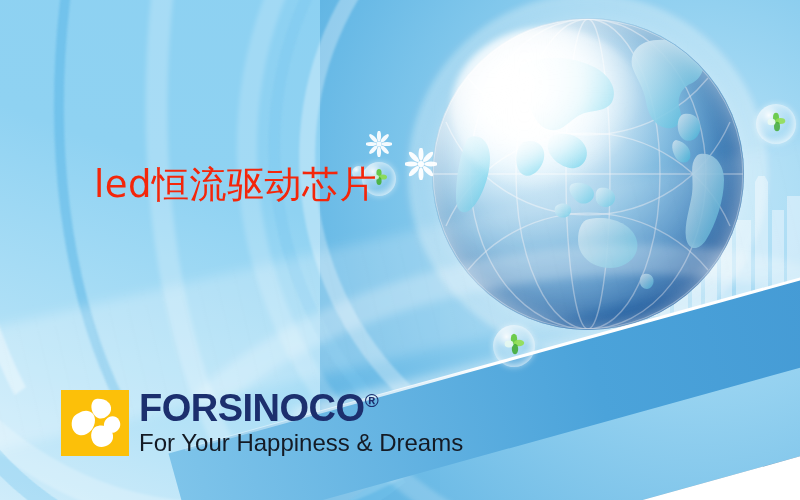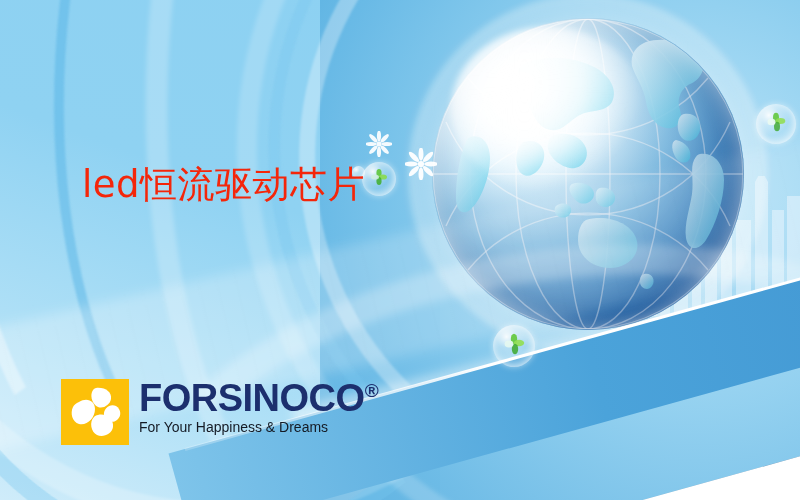--- a/index.html
+++ b/index.html
@@ -170,47 +170,47 @@
   .bubble{
     position:absolute;border-radius:50%;
     background:
       radial-gradient(circle at 32% 28%, rgba(255,255,255,.92) 0%, rgba(255,255,255,.35) 26%, rgba(255,255,255,.10) 52%, rgba(255,255,255,.28) 82%, rgba(255,255,255,.62) 100%);
     box-shadow:inset 0 0 8px rgba(255,255,255,.85), 0 0 6px rgba(255,255,255,.5);
   }
   .bubble .pw{position:absolute;left:50%;top:50%;transform:translate(-50%,-50%);}
 
   
   .headline{
-    position:absolute;left:82px;top:166px;
+    position:absolute;left:94px;top:166px;
     color:#f4260a;
     font-family:"DejaVu Sans","Liberation Sans",sans-serif;
     font-size:37px;line-height:1.0;
     letter-spacing:.5px;
     white-space:nowrap;
   }
   .headline .l1{display:block;}
   .headline .l2{display:block;margin-top:28px;margin-left:12px;}
 
   
-  .logo{position:absolute;left:61px;top:379px;display:flex;align-items:flex-start;}
+  .logo{position:absolute;left:61px;top:389px;display:flex;align-items:flex-end;}
   .logo-mark{
     width:68px;height:66px;background:#fcc009;flex:0 0 auto;
     position:relative;
   }
   .logo-mark svg{position:absolute;left:6px;top:6px;}
   .logo-text{margin-left:10px;}
   .logo-name{
     color:#1c2f6e;font-weight:bold;font-size:38px;line-height:1;
     letter-spacing:-0.5px;
     font-family:"Liberation Sans",sans-serif;
     white-space:nowrap;
   }
   .logo-name .reg{font-size:19px;vertical-align:super;letter-spacing:0;}
   .logo-tag{
-    color:#141a24;font-size:14px;line-height:1.1;margin-top:3px;
+    color:#141a24;font-size:24px;line-height:1.1;margin-top:3px;
     font-family:"Liberation Sans",sans-serif;white-space:nowrap;
   }
 </style>
 </head>
 <body>
 
 <div id="stage">
 
   <div class="bg-base"></div>
   <div class="bg-left-wash"></div>

